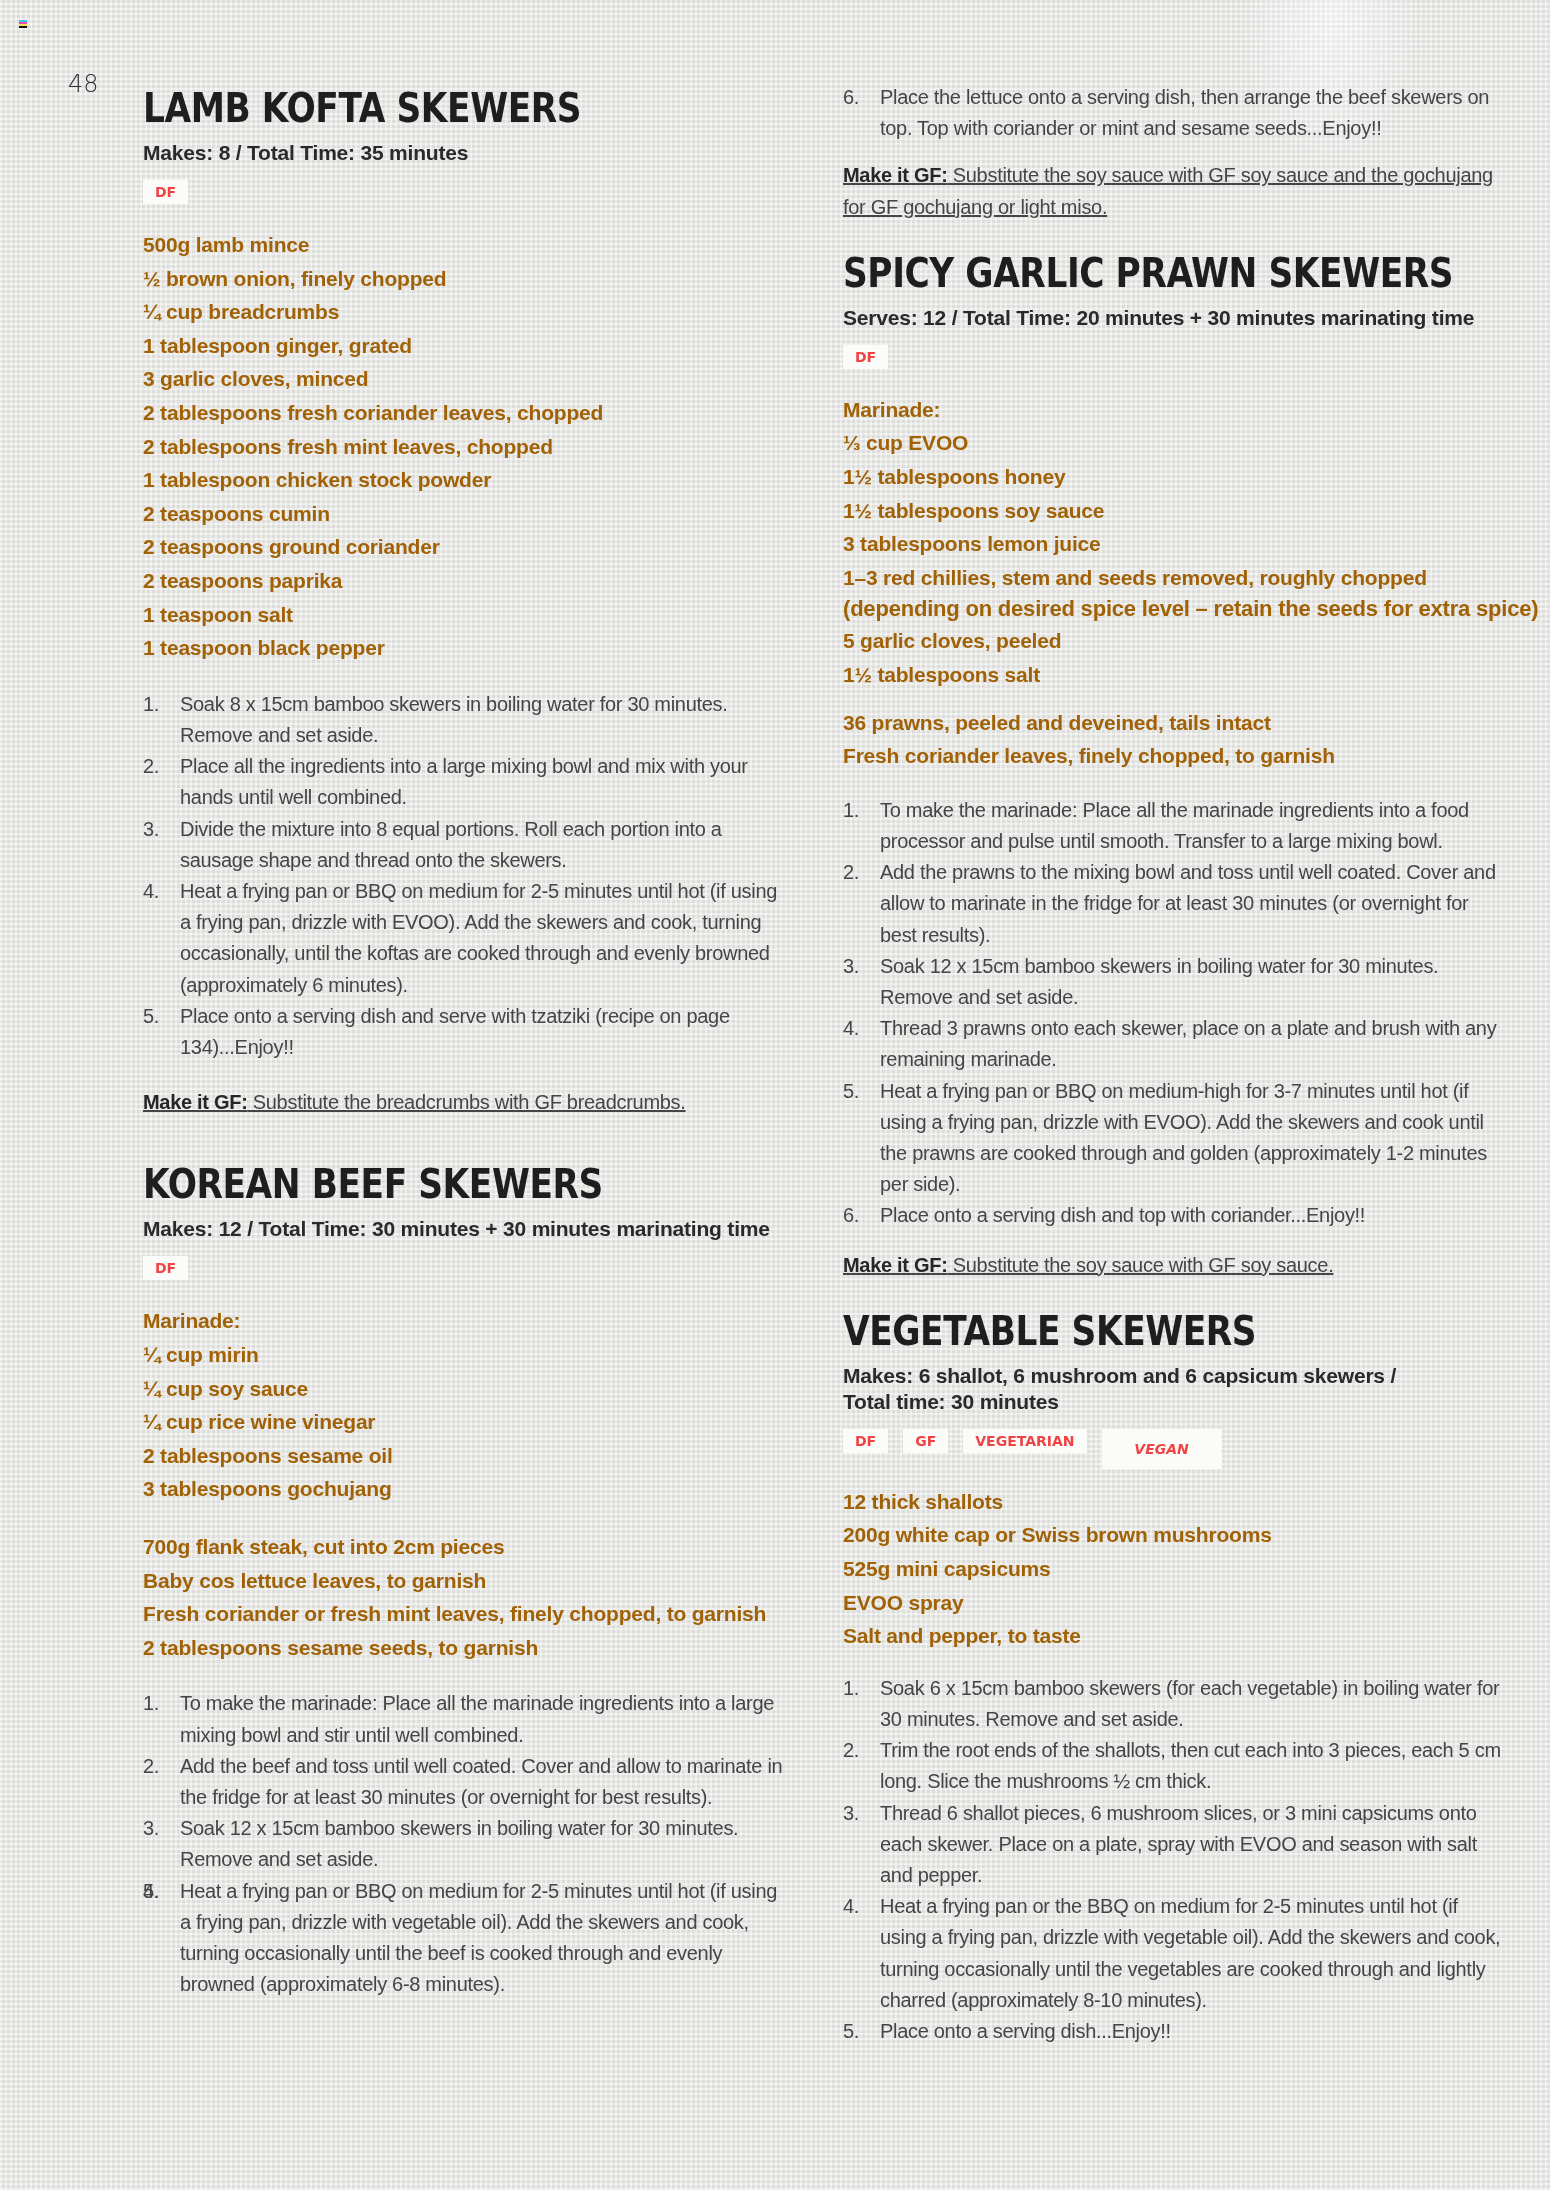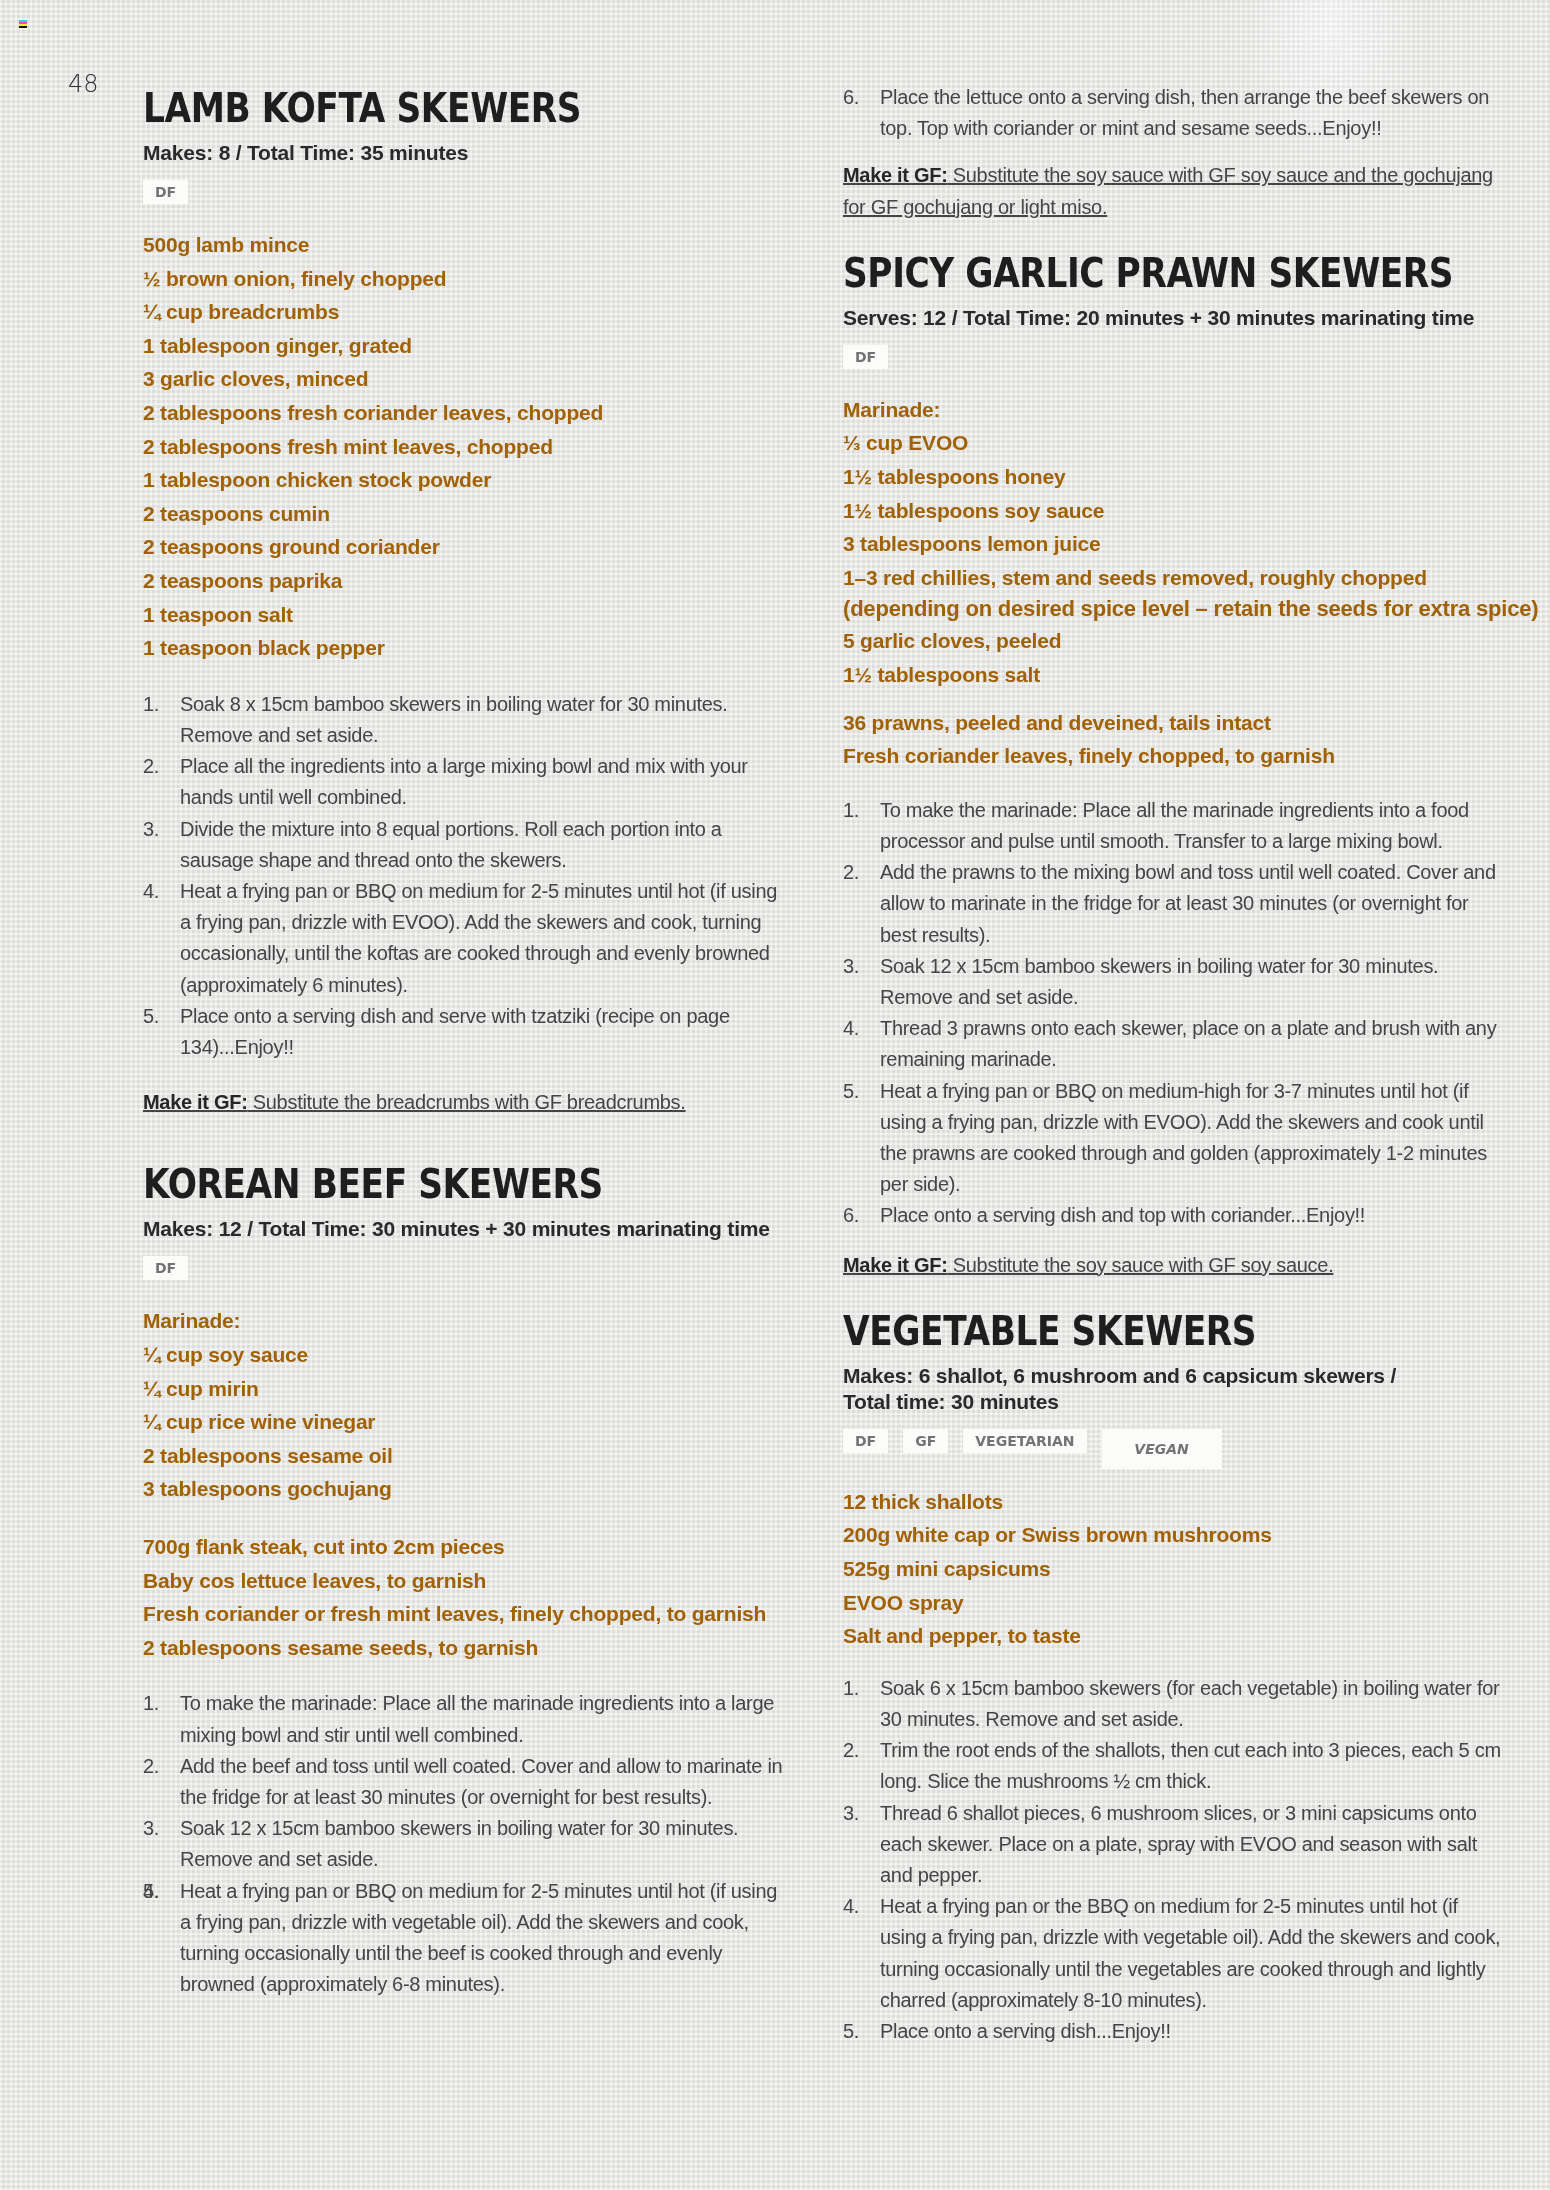--- a/index.html
+++ b/index.html
@@ -20,21 +20,21 @@
   .col-left { left: 143px; top: 80px; width: 650px; }
   .col-right { left: 843px; top: 80px; width: 660px; }
 
   .recipe-title {
     font-family: "DejaVu Sans", sans-serif; font-weight: bold;
     font-size: 40px; letter-spacing: -0.5px; transform: scaleX(0.86); transform-origin: left;
     color: #1e1e1e; margin: 0; line-height: 56px; white-space: nowrap;
   }
   .recipe-meta { font-size: 21px; font-weight: bold; color: #2a2a2a; margin: 4px 0 0 0; line-height: 26px; letter-spacing: -0.2px; }
   .badges { display: flex; gap: 15px; margin: 14px 0 24px 0; }
-  .badge { background: #fbfbfa; font-family: "DejaVu Sans", sans-serif; font-weight: bold; font-size: 14px; color: #737373; height: 24px; line-height: 24px; padding: 0 12px; }
+  .badge { background: #fbfbfa; font-family: "DejaVu Sans", sans-serif; font-weight: bold; font-size: 14px; color: #ef4444; height: 24px; line-height: 24px; padding: 0 12px; }
   .badge.wide { width: 96px; text-align: center; padding: 8px 12px; font-style: italic; }
   .ing-list { list-style: none; margin: 0; padding: 0; }
   .ing-list li { font-size: 21px; font-weight: bold; line-height: 33.6px; color: #a16207; letter-spacing: -0.2px; white-space: nowrap; }
   .ing-list li.small { font-size: 22px; line-height: 30px; }
   .ing-gap { height: 14px; }
   .steps { list-style: none; margin: 26px 0 0 0; padding: 0; }
   .steps li { position: relative; padding-left: 37px; font-size: 20px; font-weight: normal; color: #454545; line-height: 31.2px; letter-spacing: -0.3px; }
   .steps li .num { position: absolute; left: 0; top: 0; }
   .gf-note { font-size: 20px; color: #454545; line-height: 31.2px; margin: 22px 0 0 0; letter-spacing: -0.3px; text-decoration: underline; }
   .gf-note b { color: #262626; font-weight: bold; }
@@ -85,22 +85,22 @@
   </section>
 
   <section class="section" style="margin-top:38px">
     <h1 class="recipe-title">KOREAN BEEF SKEWERS</h1>
     <p class="recipe-meta">Makes: 12 / Total Time: 30 minutes + 30 minutes marinating time</p>
     <div class="badges">
       <span class="badge">DF</span>
     </div>
     <ul class="ing-list">
       <li>Marinade:</li>
+      <li>¼ cup mirin</li>
       <li>¼ cup soy sauce</li>
-      <li>¼ cup mirin</li>
       <li>¼ cup rice wine vinegar</li>
       <li>2 tablespoons sesame oil</li>
       <li>3 tablespoons gochujang</li>
     </ul>
     <div class="ing-gap" style="height:24px"></div>
     <ul class="ing-list">
       <li>700g flank steak, cut into 2cm pieces</li>
       <li>Baby cos lettuce leaves, to garnish</li>
       <li>Fresh coriander or fresh mint leaves, finely chopped, to garnish</li>
       <li>2 tablespoons sesame seeds, to garnish</li>

